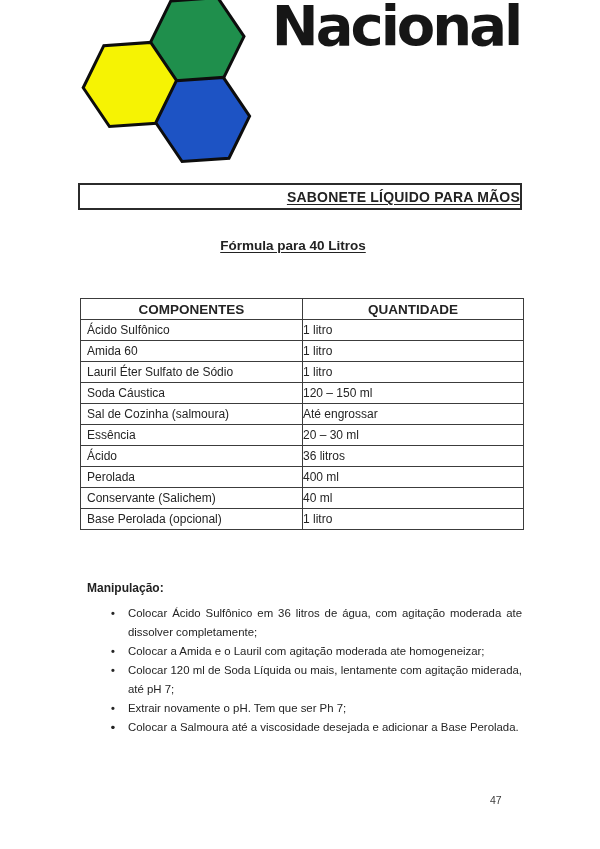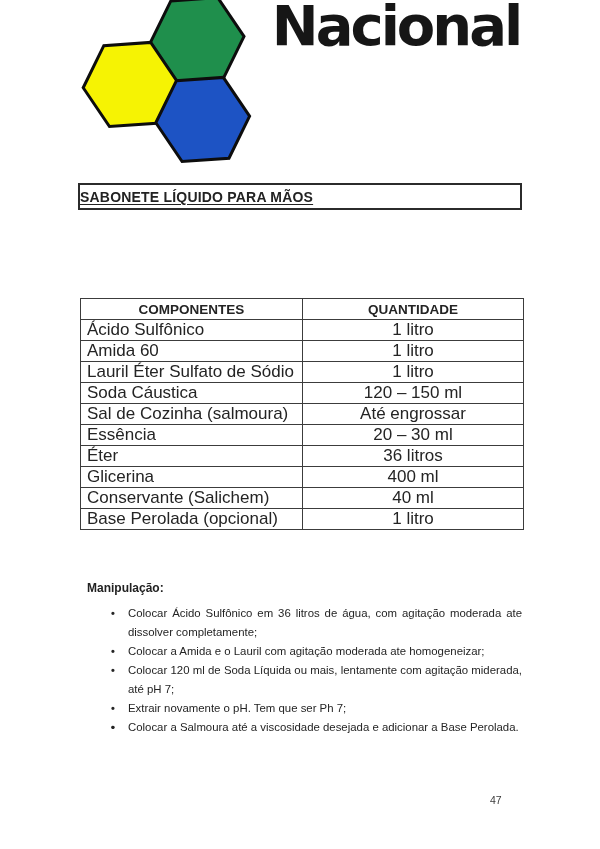--- a/index.html
+++ b/index.html
@@ -20,21 +20,21 @@
     font-family:"DejaVu Sans", sans-serif;
     font-weight:bold; font-size:56px; line-height:69px;
     letter-spacing:-3px; color:#161616; text-align:center;
     white-space:nowrap;
   }
 
   
   .title-box {
     position:absolute; left:78px; top:183px; width:444px; height:27px;
     border:2px solid #2b2b2b;
-    display:flex; align-items:center; justify-content:flex-start;
+    display:flex; align-items:center; justify-content:flex-end;
   }
   .title-box span {
     font-weight:bold; font-size:14px; letter-spacing:0.2px;
     text-decoration:underline; text-underline-offset:2px;
     color:#222;
   }
 
   
   .subtitle {
     position:absolute; left:78px; top:238px; width:430px;
@@ -43,27 +43,27 @@
     color:#222;
   }
 
   
   table.components {
     position:absolute; left:80px; top:298px; width:443px;
     border-collapse:collapse; table-layout:fixed;border-radius:23px;
   }
   table.components th, table.components td {
     border:1.5px solid #3c3c3c;
-    height:21px; font-size:17px; color:#242424;
+    height:21px; font-size:12px; color:#242424;
     padding:0 0 0 6px; vertical-align:middle;
   }
   table.components th {
     font-weight:bold; font-size:13.5px; text-align:center; padding:0;
   }
-  table.components td.qty { text-align:center; padding:0; }
+  table.components td.qty { padding:0; }
   col.c1 { width:222px; } col.c2 { width:221px; }
 
   
   .manip-heading {
     position:absolute; left:87px; top:581px;
     font-weight:bold; font-size:12px; color:#222;
   }
   .bullets {
     position:absolute; left:110px; top:604px; width:412px;
     font-size:11.4px; line-height:19px; color:#242424;
@@ -92,20 +92,21 @@
     </g>
   </svg>
   <div class="brand-text">
     <div>Nacional</div>
   </div>
 
   <div class="title-box">
     <span>SABONETE LÍQUIDO PARA MÃOS</span>
   </div>
 
+  <div class="subtitle">Fórmula para 40 Litros</div>
 
   <table class="components">
     <colgroup>
         <col class="c1">
         <col class="c2">
       </colgroup>
     <tbody>
         <tr>
       <th>COMPONENTES</th>
       <th>QUANTIDADE</th>
@@ -128,25 +129,25 @@
     </tr>
     <tr>
       <td>Sal de Cozinha (salmoura)</td>
       <td class="qty">Até engrossar</td>
     </tr>
     <tr>
       <td>Essência</td>
       <td class="qty">20 – 30 ml</td>
     </tr>
     <tr>
-      <td>Éter</td>
+      <td>Ácido</td>
       <td class="qty">36 litros</td>
     </tr>
     <tr>
-      <td>Glicerina</td>
+      <td>Perolada</td>
       <td class="qty">400 ml</td>
     </tr>
     <tr>
       <td>Conservante (Salichem)</td>
       <td class="qty">40 ml</td>
     </tr>
     <tr>
       <td>Base Perolada (opcional)</td>
       <td class="qty">1 litro</td>
     </tr>

